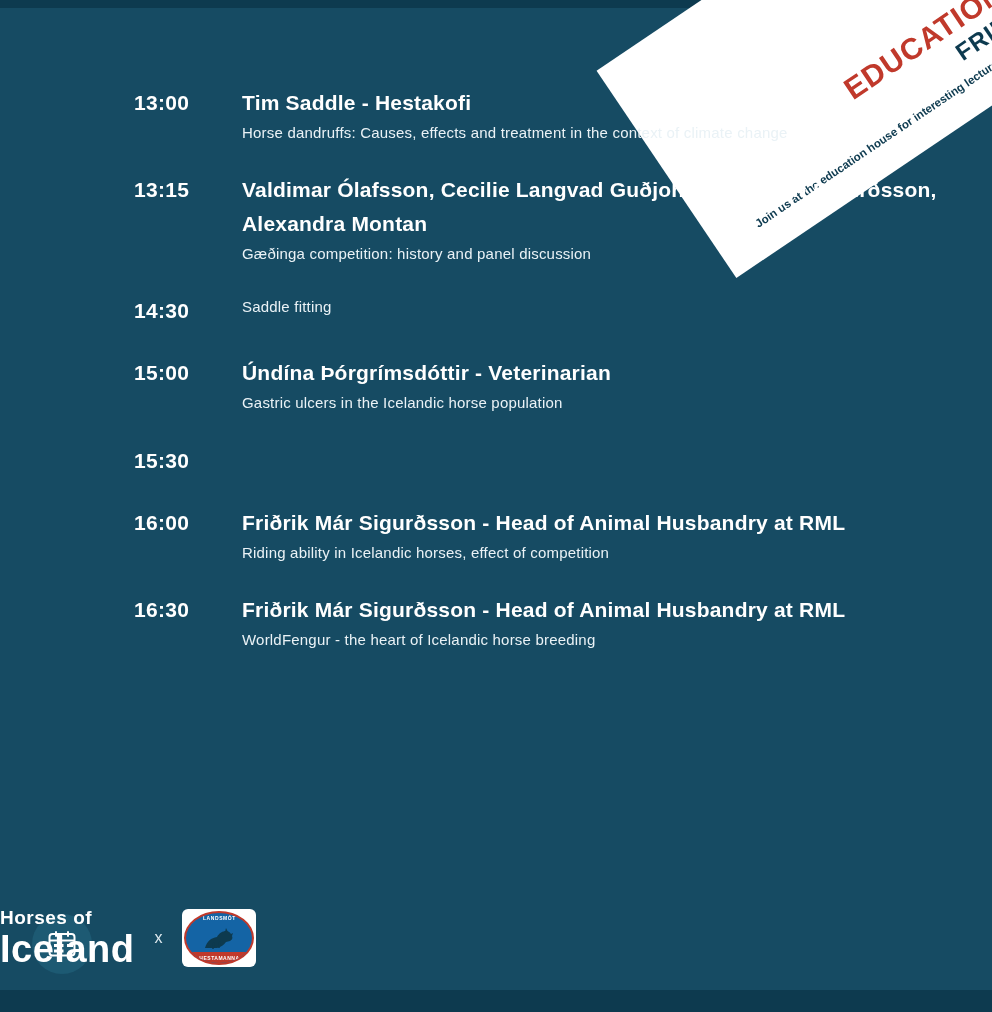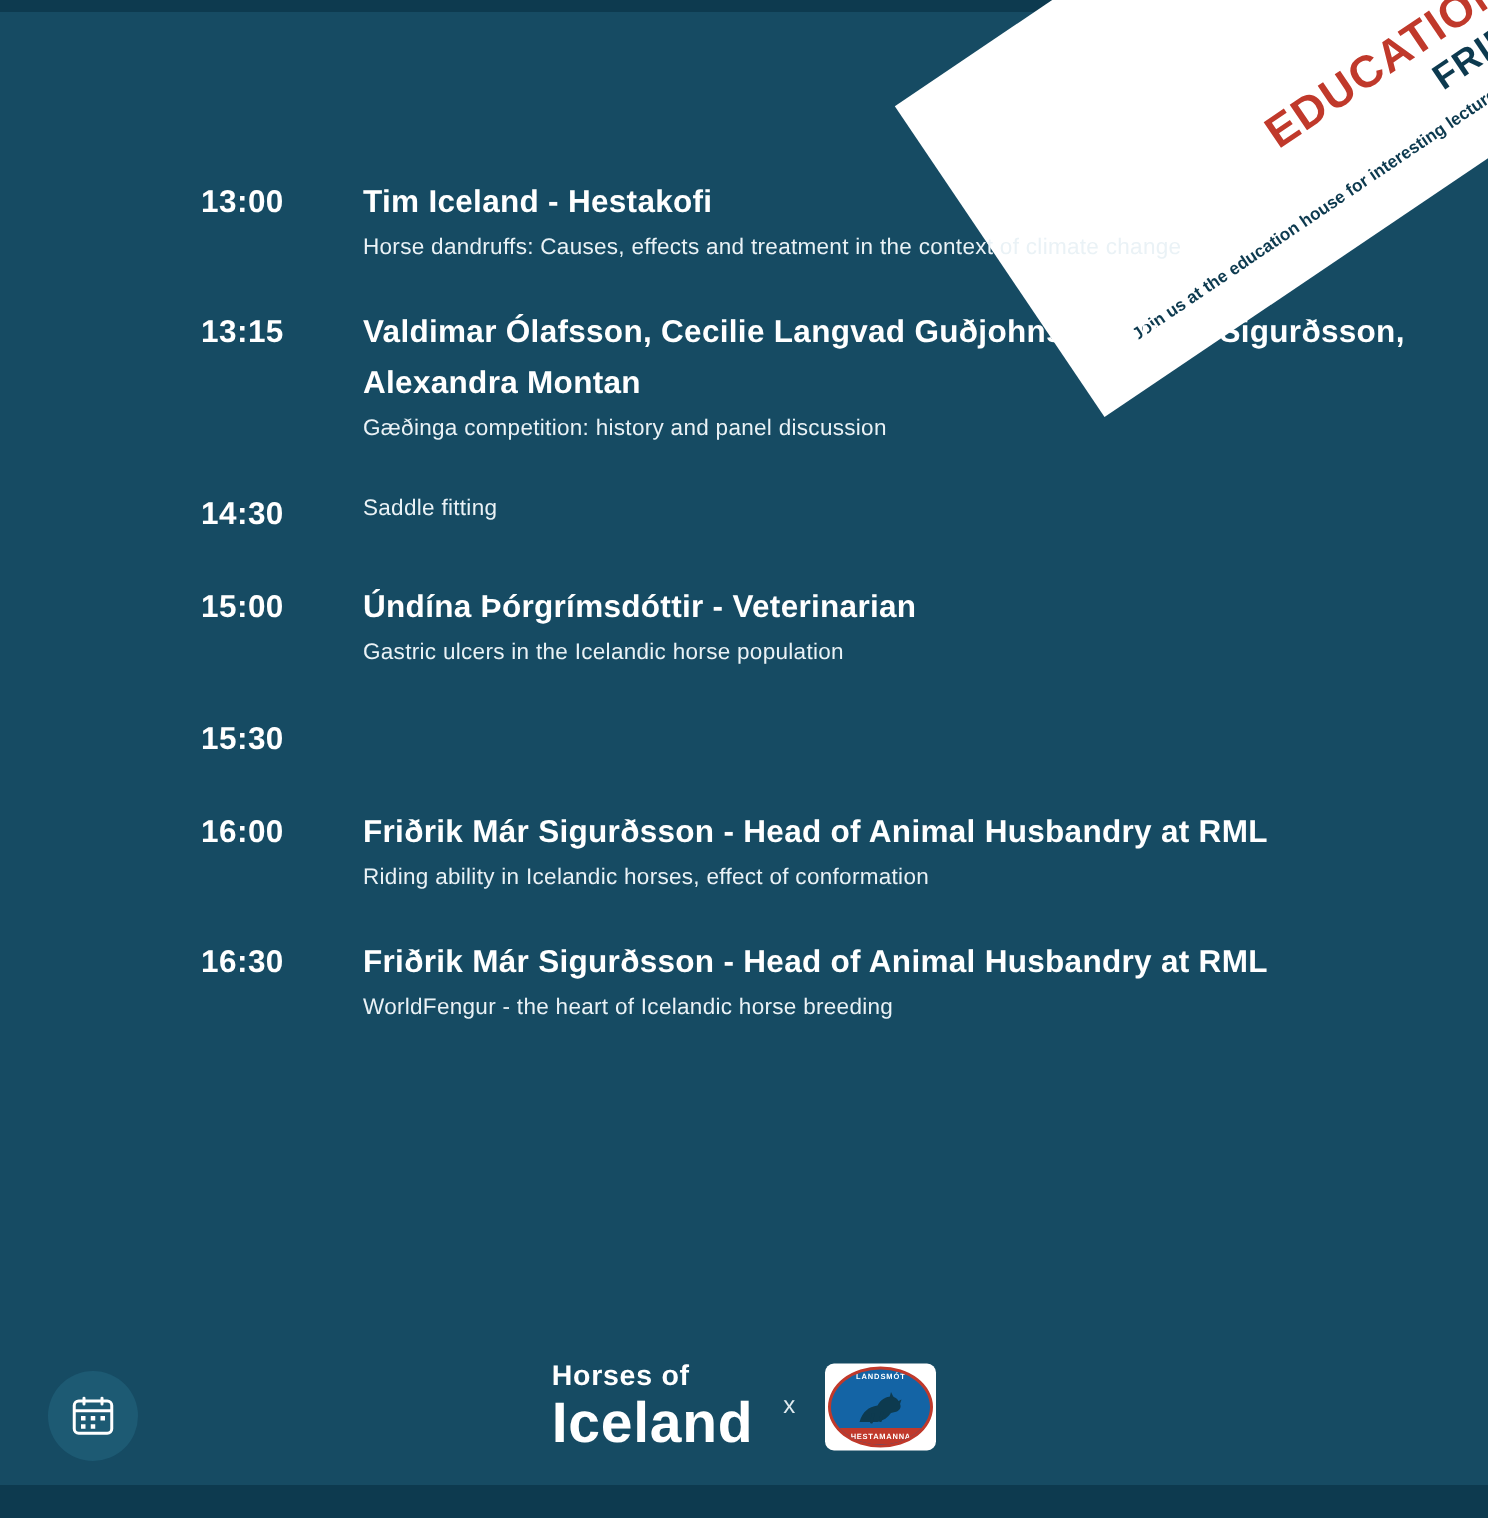--- a/index.html
+++ b/index.html
@@ -77,21 +77,21 @@
     color: #0d3a4f;
     line-height: 1.45;
     margin-top: 6px;
     max-width: 470px;
     margin-left: auto;
   }
 
   
   .schedule {
     position: absolute;
-    top: 118px;
+    top: 86px;
     left: 0;
     right: 0;
     padding-left: 134px;
     padding-right: 40px;
   }
   .entry {
     display: flex;
     align-items: flex-start;
     margin-bottom: 28px;
   }
@@ -144,21 +144,20 @@
   .cal-icon {
     width: 28px;
     height: 26px;
   }
   .brandrow {
     position: absolute;
     left: 0; right: 0;
     bottom: 14px;
     display: flex;
     align-items: center;
-    justify-content: center;
     gap: 18px;
   }
   .hoi {
     text-align: left;
     line-height: 1;
   }
   .hoi-top {
     font-size: 19px;
     font-weight: 700;
     letter-spacing: 0.5px;
@@ -245,21 +244,21 @@
       <div class="ribbon-sub">FRIDAY 5, JULY</div>
       <div class="ribbon-desc">Join us at the education house for interesting lectures about icelandic horses, their care and training at Landsmót!</div>
     </div>
   </div>
 
   <div class="schedule">
 
     <div class="entry">
       <div class="time">13:00</div>
       <div class="body">
-        <div class="speaker">Tim Iceland - Hestakofi</div>
+        <div class="speaker">Tim Saddle - Hestakofi</div>
         <div class="topic">Horse dandruffs: Causes, effects and treatment in the context of climate change</div>
       </div>
     </div>
 
     <div class="entry">
       <div class="time">13:15</div>
       <div class="body">
         <div class="speaker">Valdimar Ólafsson, Cecilie Langvad Guðjohnsen, Sindri Sigurðsson, Alexandra Montan</div>
         <div class="topic">Gæðinga competition: history and panel discussion</div>
       </div>
@@ -281,21 +280,21 @@
     </div>
 
     <div class="entry">
       <div class="time">15:30</div>
     </div>
 
     <div class="entry">
       <div class="time">16:00</div>
       <div class="body">
         <div class="speaker">Friðrik Már Sigurðsson - Head of Animal Husbandry at RML</div>
-        <div class="topic">Riding ability in Icelandic horses, effect of conformation</div>
+        <div class="topic">Riding ability in Icelandic horses, effect of competition</div>
       </div>
     </div>
 
     <div class="entry">
       <div class="time">16:30</div>
       <div class="body">
         <div class="speaker">Friðrik Már Sigurðsson - Head of Animal Husbandry at RML</div>
         <div class="topic">WorldFengur - the heart of Icelandic horse breeding</div>
       </div>
     </div>

